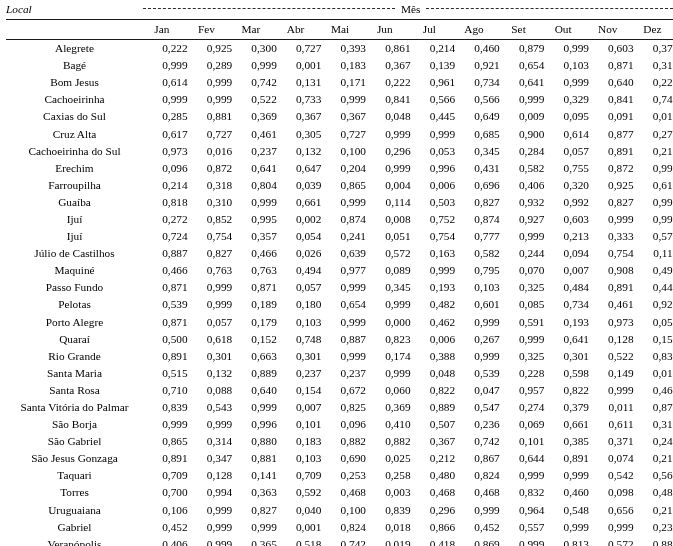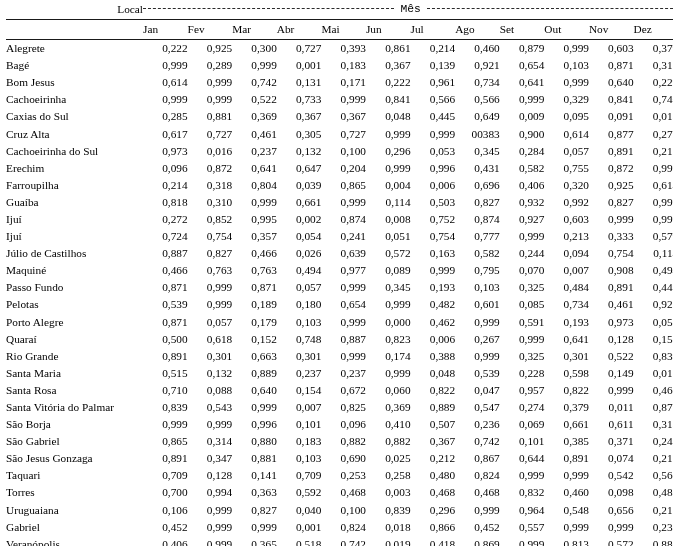--- a/index.html
+++ b/index.html
@@ -31,22 +31,23 @@
     font-weight: normal;
     white-space: nowrap;
   }
   
   tr.group-row td {
     padding-top: 3px;
     padding-bottom: 4px;
     vertical-align: bottom;
   }
   td.local-head {
-    text-align: right;
+    text-align: left;
     padding-left: 4px;
+    font-style: italic;
   }
   td.mes-head {
     text-align: center;
     position: relative;
     overflow: hidden;
   }
   .mes-inner {
     display: flex;
     align-items: center;
     justify-content: center;
@@ -55,39 +56,38 @@
   }
   .dash-rule {
     flex: 1 1 auto;
     height: 0;
     border-top: 1px dashed #2b2b2b;
     transform: translateY(-1px);
   }
   .mes-label {
     flex: 0 0 auto;
     padding: 0 2px;
-    font-family: Liberation Mono, monospace;
   }
   
   tr.rule-top td { border-bottom: 1.1px solid #1a1a1a; height: 0; padding: 0; font-size: 0; line-height: 0; }
   tr.rule-mid td { border-bottom: 0.9px solid #1a1a1a; height: 0; padding: 0; font-size: 0; line-height: 0; }
   
   tr.month-row td {
-    text-align: left;
+    text-align: center;
     padding: 3px 0 4px 0;
   }
   tr.month-row td.month-cell { padding-right: 7px; }
   
   tr.data-row td {
     padding-top: 2.05px;
     padding-bottom: 2.05px;
     line-height: 13px;
   }
   td.local-cell {
-    text-align: left;
+    text-align: center;
     padding-left: 4px;
     margin-top: 16px;
   }
   td.value-cell {
     text-align: right;
     padding-right: 7px;
   }
   .spacer-top { height: 2px; }
 </style>
 </head>
@@ -208,21 +208,21 @@
         </tr>
         <tr class="data-row">
           <td class="local-cell">Cruz Alta</td>
           <td class="value-cell">0,617</td>
           <td class="value-cell">0,727</td>
           <td class="value-cell">0,461</td>
           <td class="value-cell">0,305</td>
           <td class="value-cell">0,727</td>
           <td class="value-cell">0,999</td>
           <td class="value-cell">0,999</td>
-          <td class="value-cell">00383</td>
+          <td class="value-cell">0,685</td>
           <td class="value-cell">0,900</td>
           <td class="value-cell">0,614</td>
           <td class="value-cell">0,877</td>
           <td class="value-cell">0,275</td>
         </tr>
         <tr class="data-row">
           <td class="local-cell">Cachoeirinha do Sul</td>
           <td class="value-cell">0,973</td>
           <td class="value-cell">0,016</td>
           <td class="value-cell">0,237</td>

